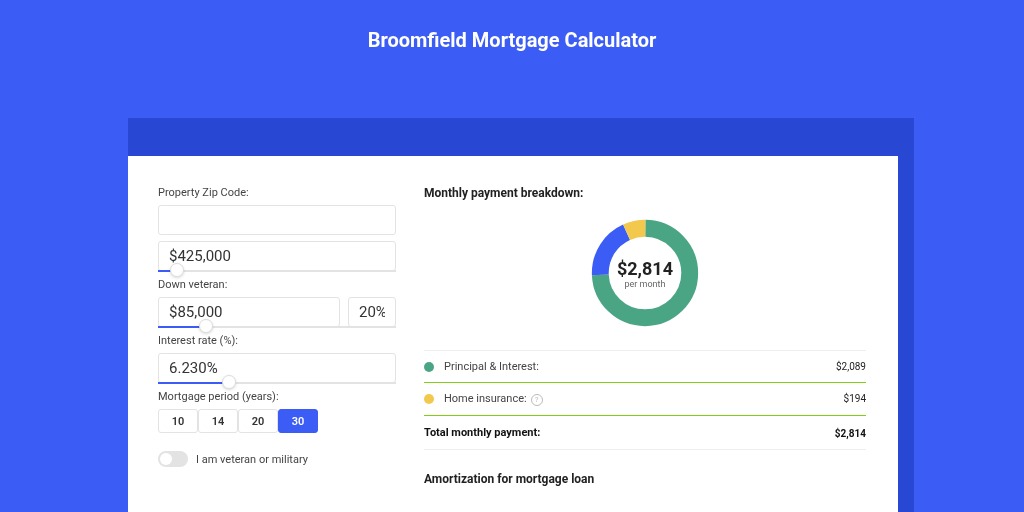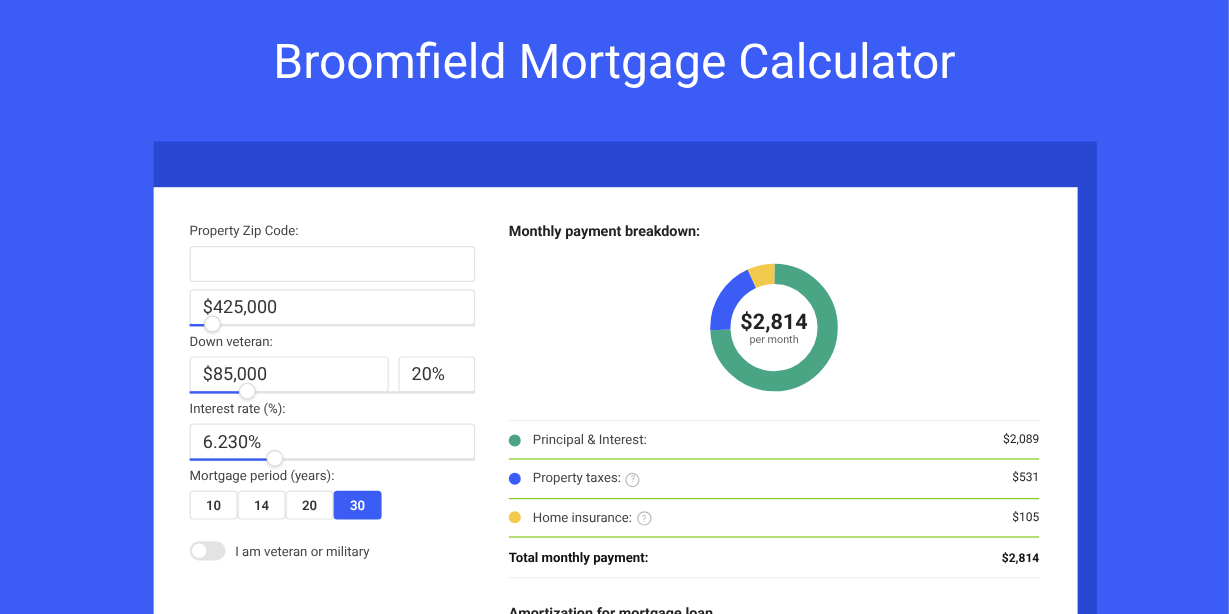--- a/index.html
+++ b/index.html
@@ -1,27 +1,27 @@
 <!DOCTYPE html>
 <html><head>
 <meta charset="utf-8">
 <style>
 *{box-sizing:border-box;margin:0;padding:0;font-family:-apple-system,BlinkMacSystemFont,"Segoe UI",Roboto,Arial,sans-serif}
 body{width:1024px;height:512px;background:#3b5cf5;overflow:hidden}
-.title{text-align:center;color:#fff;font-size:40px;font-weight:400;padding:28px 0 22px}
+.title{text-align:center;color:#fff;font-size:20px;font-weight:700;padding:28px 0 22px}
 .shadow{position:absolute;left:128px;top:118px;width:786px;height:394px;background:#2847d2}
 .card{position:absolute;left:128px;top:156px;width:770px;height:356px;background:#fff;padding:30px 32px 0 30px;display:flex;gap:28px}
 .left{width:238px;flex-shrink:0}
 .right{flex:1;min-width:0}
 .lbl{font-size:11px;color:#444;margin-bottom:6px}
 .input{width:100%;height:30px;border:1px solid #e3e3e3;border-radius:3px;padding:0 10px;font-size:15px;color:#333}
 .row{margin-bottom:6px;position:relative}
 .dp-row{display:flex;gap:8px}
 .dp-row .input:first-child{flex:1}
-.dp-row .input:last-child{width:64px}
+.dp-row .input:last-child{width:48px}
 .slider-track{height:2px;background:#e3e3e3;margin-top:-1px;position:relative}
 .slider-fill{height:2px;background:#3b5cf5;position:absolute;left:0;top:0}
 .slider-thumb{width:14px;height:14px;border-radius:50%;background:#fff;border:1px solid #ddd;box-shadow:0 1px 3px rgba(0,0,0,.15);position:absolute;top:-7px;transform:translateX(-50%)}
 .periods{display:flex;gap:0}
 .period{width:40px;height:24px;border:1px solid #e3e3e3;border-radius:3px;background:#fff;font-size:11px;font-weight:600;color:#333;cursor:pointer;display:flex;align-items:center;justify-content:center}
 .period.active{background:#3b5cf5;color:#fff;border-color:#3b5cf5}
 .toggle-row{display:flex;align-items:center;gap:8px;margin-top:18px}
 .toggle{width:30px;height:16px;background:#e3e3e3;border-radius:10px;position:relative;cursor:pointer}
 .toggle::after{content:"";position:absolute;width:12px;height:12px;background:#fff;border-radius:50%;left:2px;top:2px}
 .toggle-lbl{font-size:11px;color:#444}
@@ -110,28 +110,23 @@
         </div>
       </div>
     </div>
     <div class="legend" id="legend">
         <div class="leg-row">
           <span class="dot" style="background: rgb(74, 165, 133);"></span>
           <span class="leg-lbl">Principal &amp; Interest:</span>
           <span class="leg-val">$2,089</span>
         </div>
         <div class="leg-row">
-          <span class="dot" style="background: rgb(59, 92, 245);"></span>
-          <span class="leg-lbl">Property taxes:<span class="info">?</span></span>
-          <span class="leg-val">$531</span>
-        </div>
-        <div class="leg-row">
           <span class="dot" style="background: rgb(242, 201, 76);"></span>
           <span class="leg-lbl">Home insurance:<span class="info">?</span></span>
-          <span class="leg-val">$105</span>
+          <span class="leg-val">$194</span>
         </div>
       </div>
     <div class="total-row">
       <span class="leg-lbl">Total monthly payment:</span>
       <span class="leg-val">$2,814</span>
     </div>
     <div class="amort">
       <div class="amort-title">Amortization for mortgage loan</div>
 
     </div>

